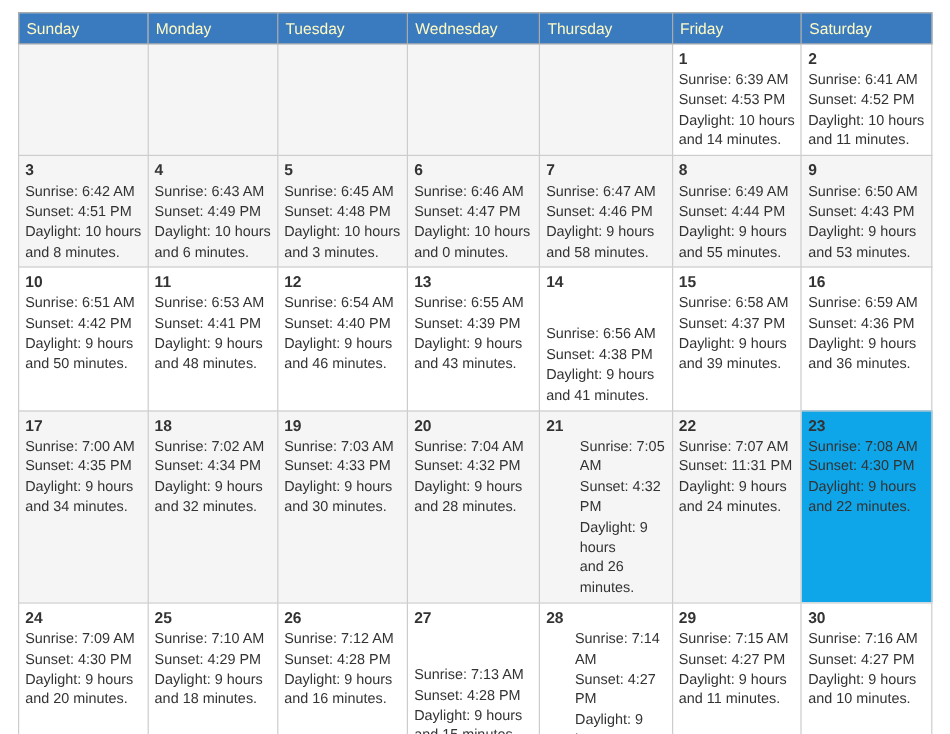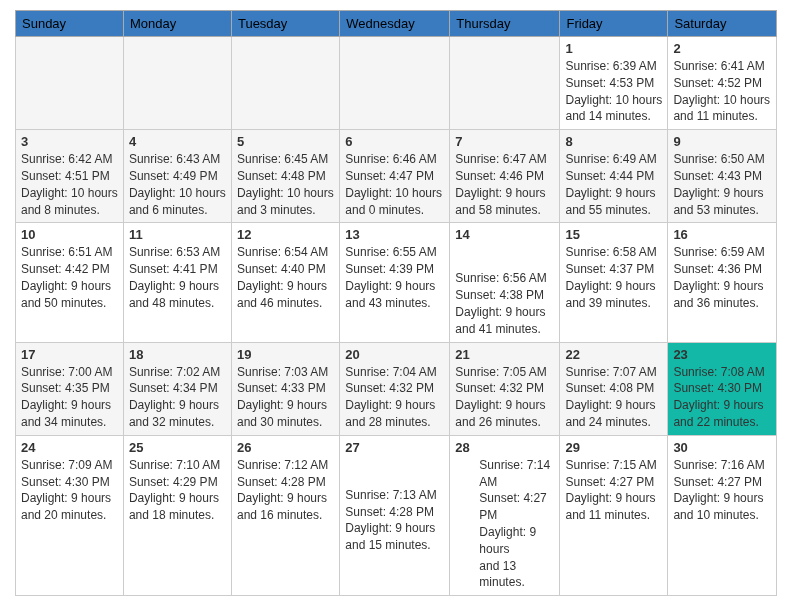--- a/index.html
+++ b/index.html
@@ -38,21 +38,21 @@
       font-size: 16px;
       color: #555;
       margin-top: 2px;
     }
     .calendar {
       width: 100%;
       border-collapse: collapse;
     }
     .calendar th {
       background-color: #3a7bbf;
-      color: #000000;
+      color: #fef9c3;
       text-align: left;
       padding: 5px 6px;
       font-size: 13px;
       font-weight: normal;
       border: 1px solid #aaa;
     }
     .calendar td {
       vertical-align: top;
       border: 1px solid #ccc;
       padding: 4px 5px;
@@ -245,33 +245,33 @@
           </td>
           <td style="background: rgb(245, 245, 245);">
             <span class="day-number">20</span>
             <div class="day-info" style="white-space: pre-line;">Sunrise: 7:04 AM
 Sunset: 4:32 PM
 Daylight: 9 hours
 and 28 minutes.</div>
           </td>
           <td style="background: rgb(245, 245, 245);">
             <span class="day-number">21</span>
-            <div class="day-info" style="white-space: pre-line;">Sunrise: 7:05 AM
+            <div class="day-info" style="white-space: pre-line; margin-left: 28px;">Sunrise: 7:05 AM
 Sunset: 4:32 PM
 Daylight: 9 hours
 and 26 minutes.</div>
           </td>
           <td style="background: rgb(245, 245, 245);">
             <span class="day-number">22</span>
             <div class="day-info" style="white-space: pre-line;">Sunrise: 7:07 AM
-Sunset: 4:08 PM
+Sunset: 11:31 PM
 Daylight: 9 hours
 and 24 minutes.</div>
           </td>
-          <td style="background: #14b8a6;">
+          <td style="background: #0ea5e9;">
             <span class="day-number">23</span>
             <div class="day-info" style="white-space: pre-line;">Sunrise: 7:08 AM
 Sunset: 4:30 PM
 Daylight: 9 hours
 and 22 minutes.</div>
           </td>
         </tr>
         <tr>
           <td>
             <span class="day-number">24</span>

